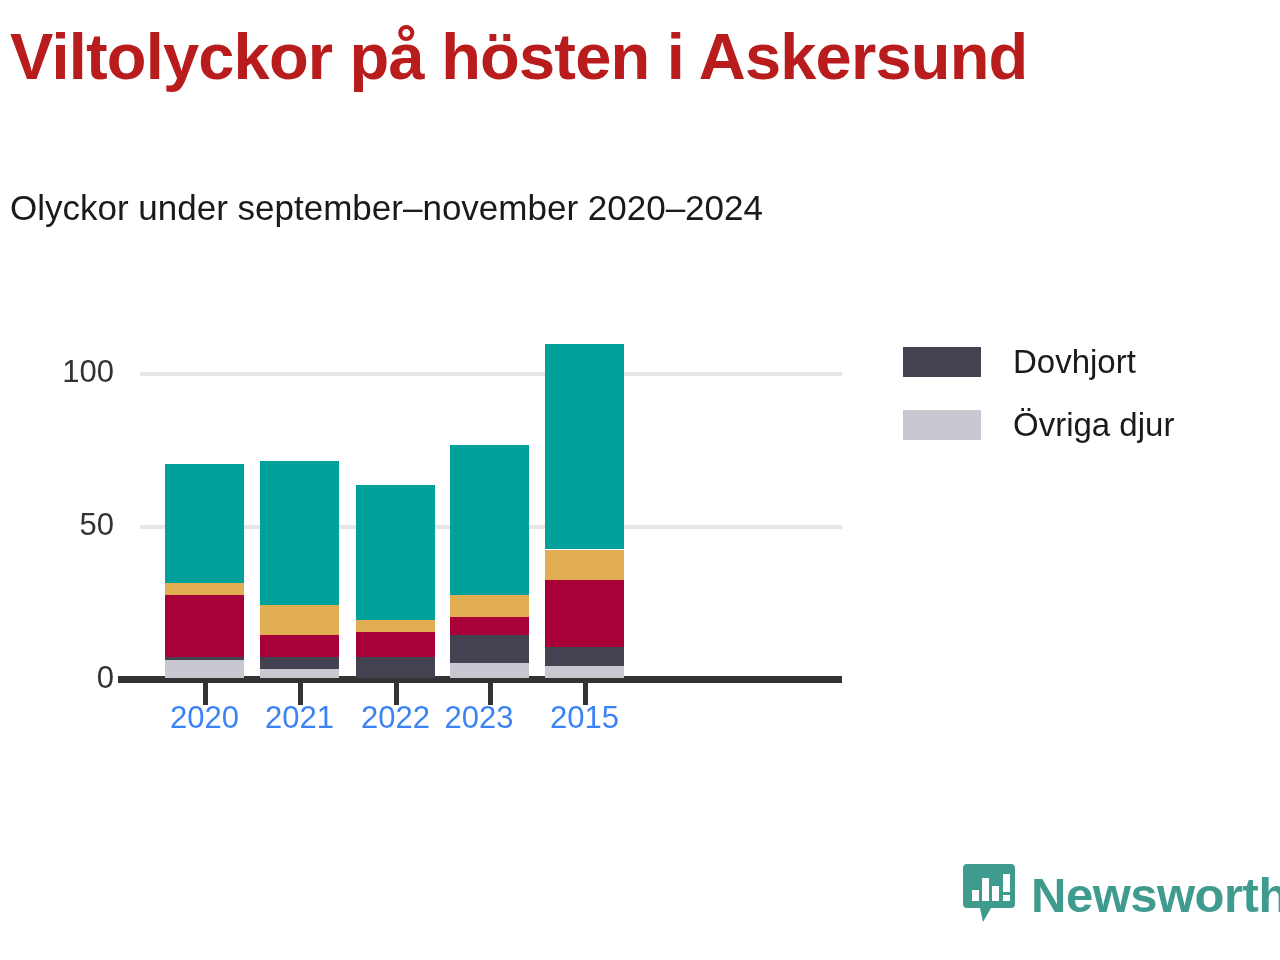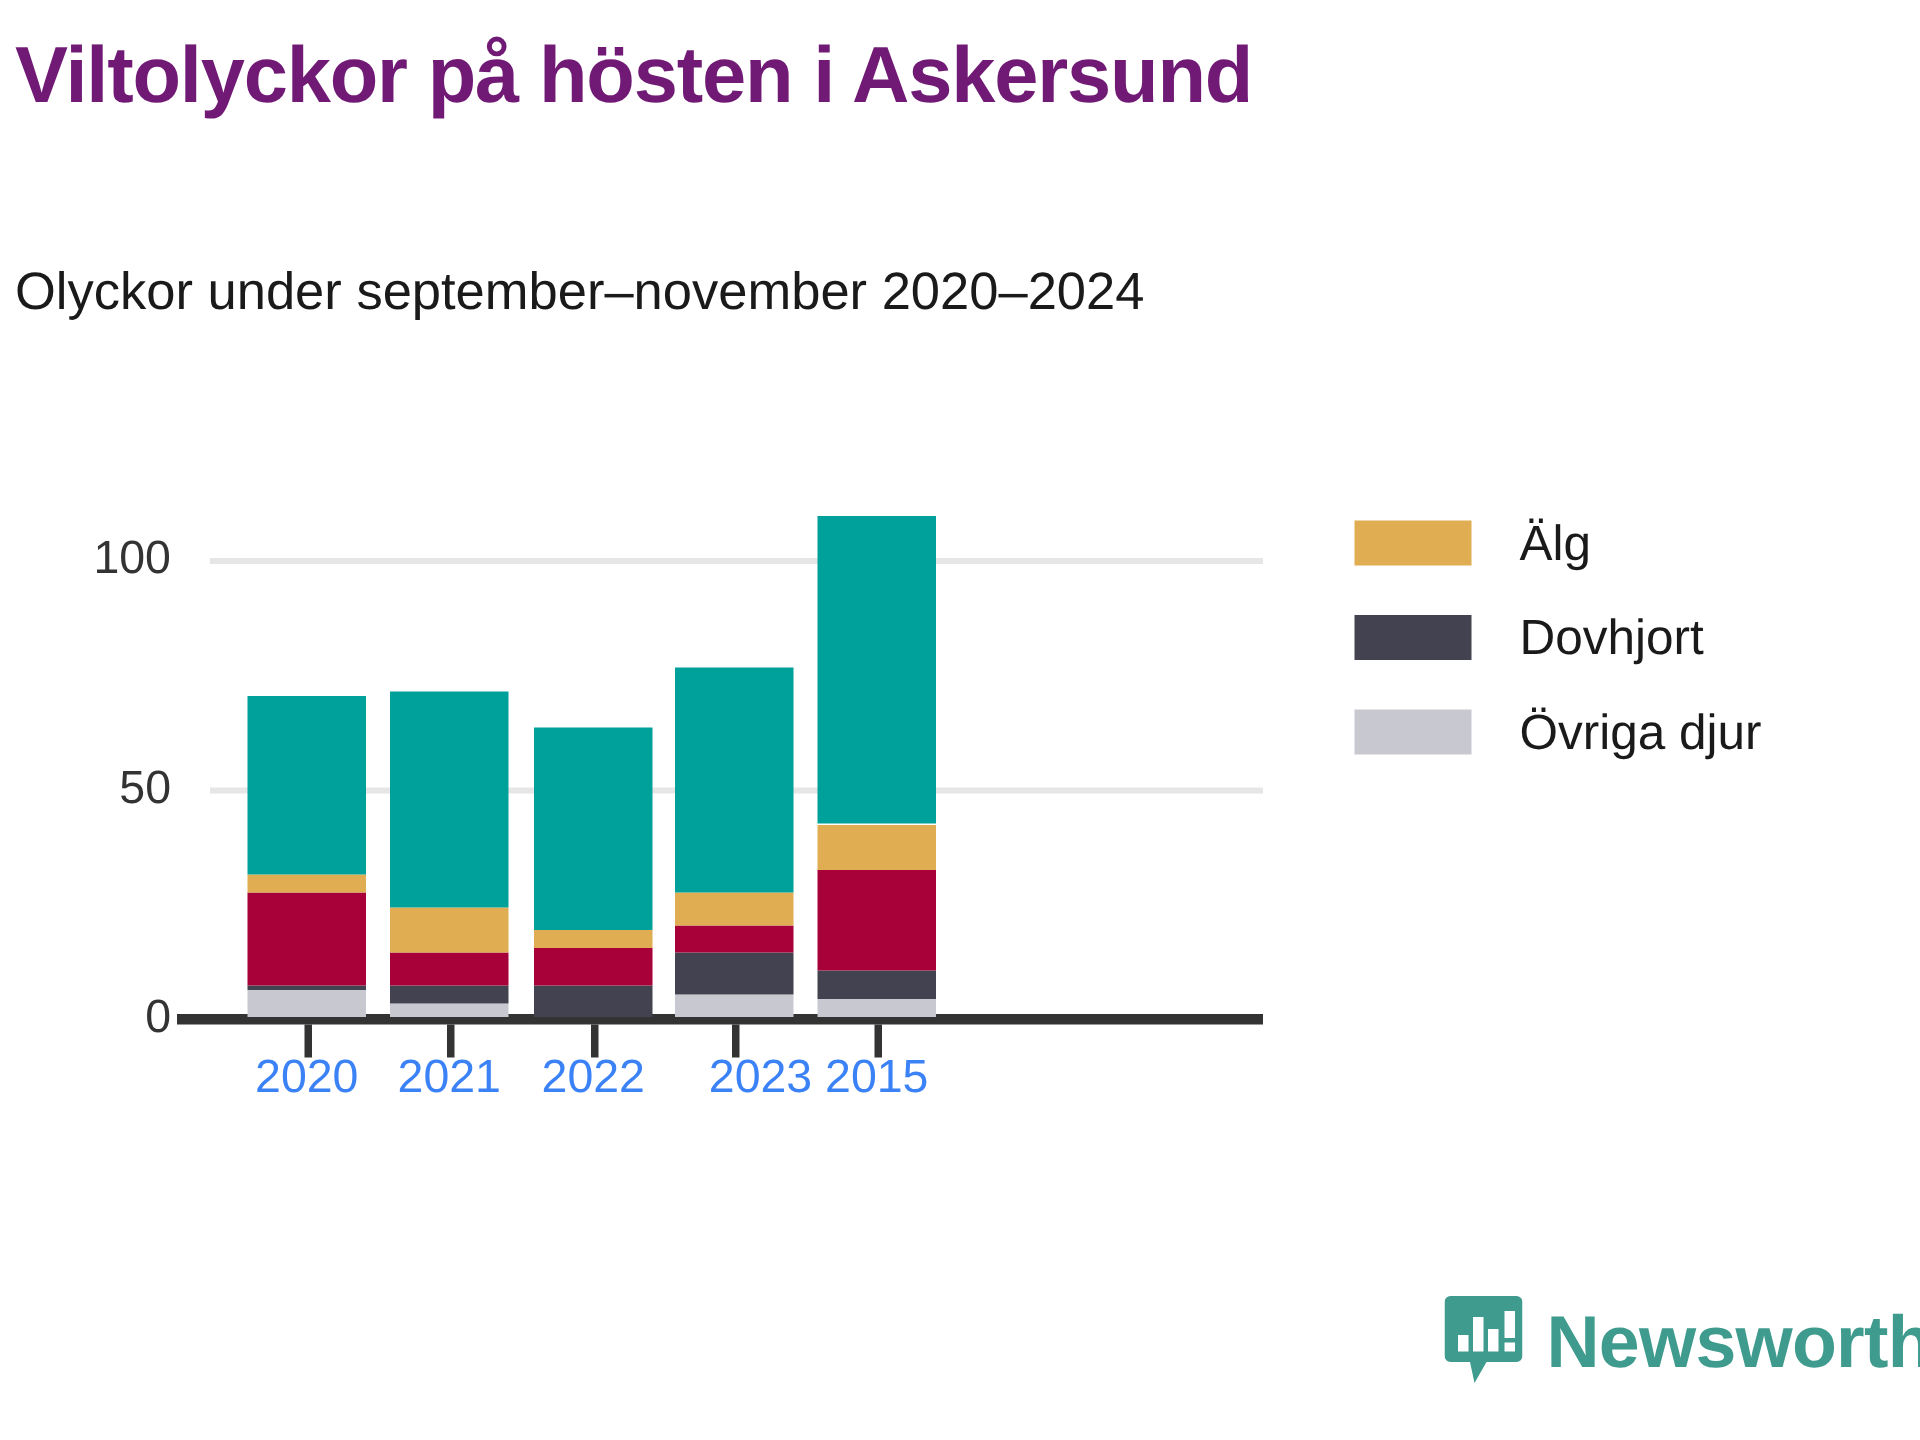--- a/index.html
+++ b/index.html
@@ -17,25 +17,25 @@
   }
 
   
   .header {
     position: absolute;
     left: 10px;
     top: 22px;
     width: 1240px;
   }
   .chart-title {
-    font-size: 53px;
+    font-size: 65px;
     font-weight: bold;
     letter-spacing: -0.8px;
     line-height: 1.08;
-    color: #701a75;
+    color: #b91c1c;
     margin: 0;
     white-space: nowrap;
   }
   .chart-subtitle {
     font-size: 35px;
     font-weight: normal;
     line-height: 1.1;
     color: #1a1a1a;
     margin: 0;
     padding-top: 97px;
@@ -222,31 +222,27 @@
       </div>
     </div>
   <div id="xticks">
       <div class="xtick-mark" style="left: 202.5px;"></div>
       <div class="xtick-label" style="left: 204.5px;">2020</div>
       <div class="xtick-mark" style="left: 297.5px;"></div>
       <div class="xtick-label" style="left: 299.5px;">2021</div>
       <div class="xtick-mark" style="left: 393.5px;"></div>
       <div class="xtick-label" style="left: 395.5px;">2022</div>
       <div class="xtick-mark" style="left: 487.5px;"></div>
-      <div class="xtick-label" style="left: 507px;">2023</div>
+      <div class="xtick-label" style="left: 479px;">2023</div>
       <div class="xtick-mark" style="left: 582.5px;"></div>
       <div class="xtick-label" style="left: 584.5px;">2015</div>
     </div>
 </div>
 
 <div class="legend" id="legend">
-    <div class="legend-item">
-      <span class="legend-swatch" style="background: rgb(224, 173, 82);"></span>
-      <span class="legend-label">Älg</span>
-    </div>
     <div class="legend-item">
       <span class="legend-swatch" style="background: rgb(66, 66, 80);"></span>
       <span class="legend-label">Dovhjort</span>
     </div>
     <div class="legend-item">
       <span class="legend-swatch" style="background: rgb(200, 201, 208);"></span>
       <span class="legend-label">Övriga djur</span>
     </div>
   </div>
 

